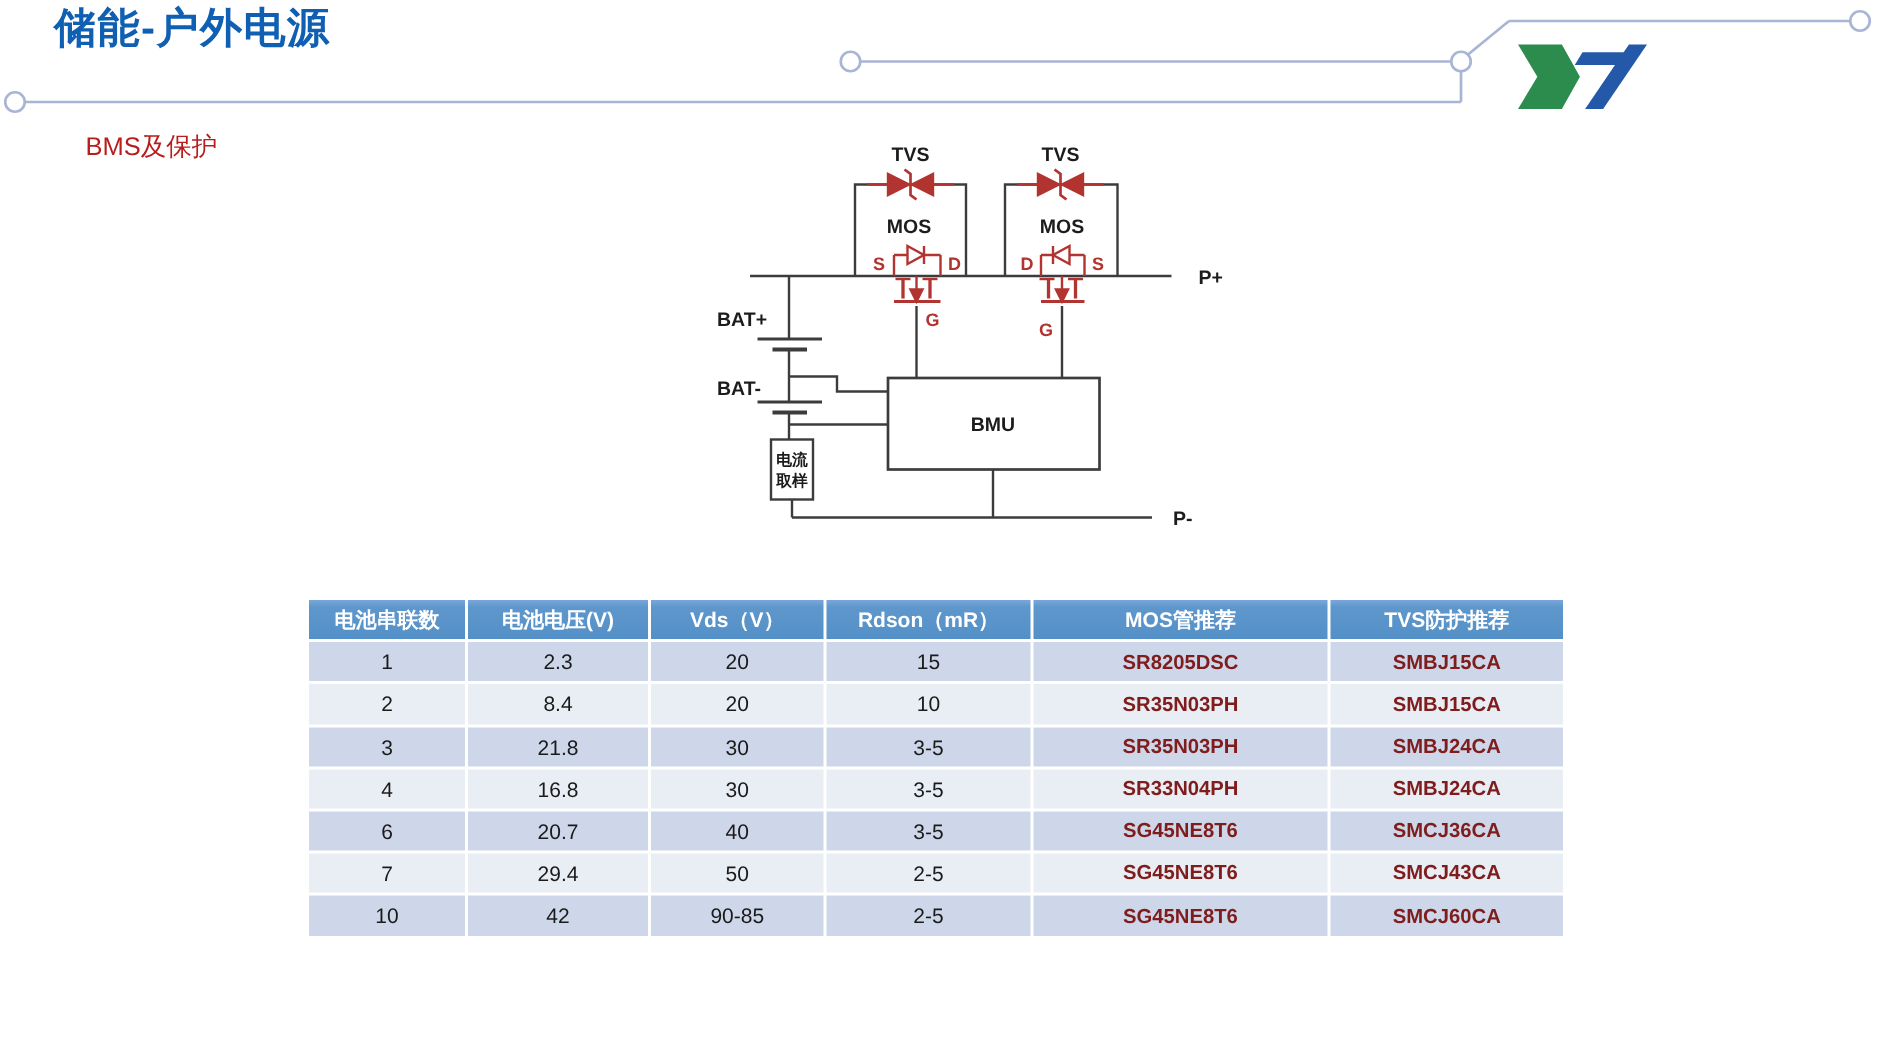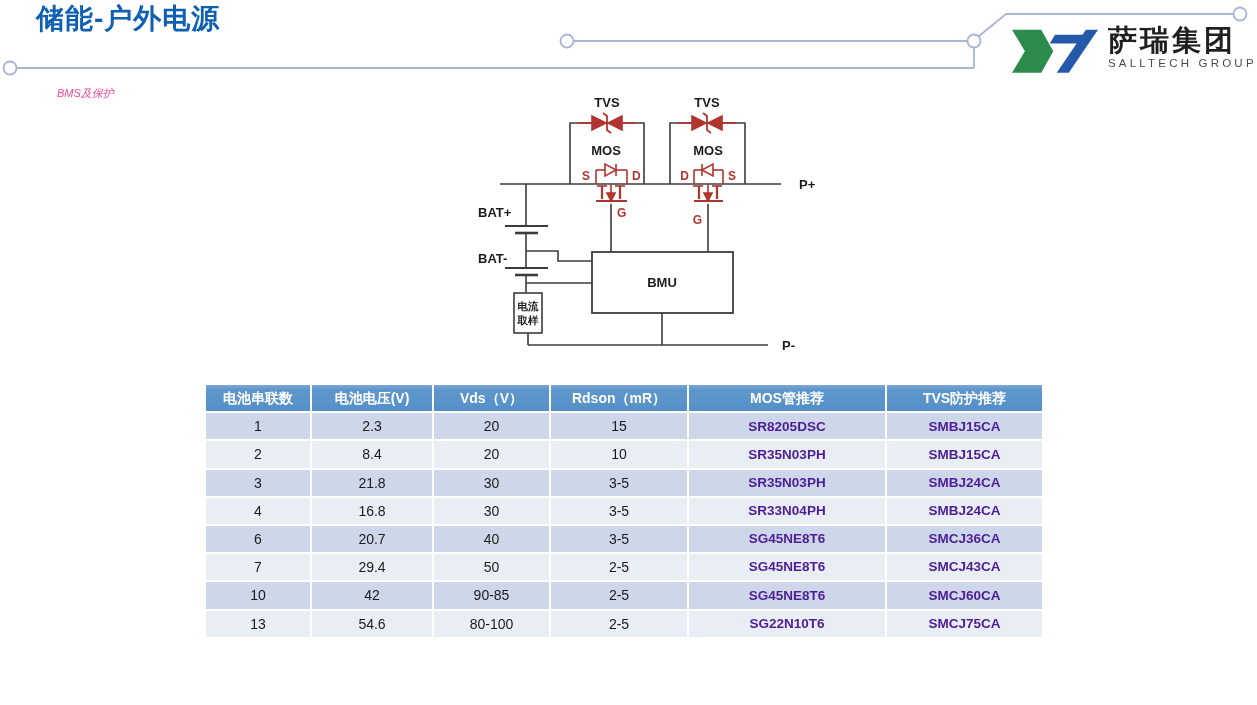--- a/index.html
+++ b/index.html
@@ -8,53 +8,53 @@
     font-family:"Liberation Sans",sans-serif;overflow:hidden;
   }
   
   .slide-title{
     position:absolute;left:36px;top:0;
     font-size:28px;font-weight:bold;color:#0f5fb2;letter-spacing:1px;
   }
   .deco-lines{position:absolute;left:0;top:0;width:1257px;height:95px;}
   .subtitle{
     position:absolute;left:57px;top:86px;
-    font-size:11px;color:#ec4899;font-style:italic;
+    font-size:17px;color:#b91c1c;
   }
   
   .logo{
     position:absolute;left:1012px;top:26px;display:flex;align-items:flex-start;gap:10px;
   }
   .logo-mark{width:86px;height:52px;}
   .logo-text{display:flex;flex-direction:column;line-height:1;}
   .logo-cn{font-size:29px;font-weight:bold;color:#1f1f1f;letter-spacing:3px;}
   .logo-en{font-size:11.5px;color:#4a4a4a;letter-spacing:3.2px;margin-top:3px;}
   
   .circuit{position:absolute;left:470px;top:88px;width:365px;height:272px;}
   .circuit text{font-family:"Liberation Sans",sans-serif;}
   .lblk{font-size:13px;font-weight:bold;fill:#1c1c1c;}
   .lblr{font-size:12px;font-weight:bold;fill:#b23430;}
   .lbls{font-size:10.5px;font-weight:bold;fill:#1c1c1c;}
   
   .spec-table{
-    position:absolute;left:204px;top:383px;
+    position:absolute;left:204px;top:398px;
     border-collapse:separate;border-spacing:2px;table-layout:fixed;
   }
   .spec-table th{
     background:linear-gradient(180deg,#7aa7d9 0%,#5f97cc 18%,#5390c7 100%);
     color:#ffffff;font-size:14px;font-weight:bold;
     padding:4px 2px;text-align:center;line-height:1.3;
   }
   .spec-table td{
     font-size:14px;color:#1a1a1a;text-align:center;
     padding:4px 2px;line-height:1.3;
   }
   .spec-table tr.dark td{background:#cdd7e9;}
   .spec-table tr.light td{background:#e9edf4;}
-  .spec-table td.t-red{color:#4c1d95;font-weight:bold;font-size:13.5px;}
+  .spec-table td.t-red{color:#7f1d1d;font-weight:bold;font-size:13.5px;}
 </style>
 </head>
 <body>
 
 <svg class="deco-lines" viewBox="0 0 1257 95" xmlns="http://www.w3.org/2000/svg">
   <g stroke="#a9b5d5" stroke-width="1.8" fill="none">
     <line x1="16.5" y1="68" x2="974" y2="68"></line>
     <line x1="974" y1="68" x2="974" y2="47.5"></line>
     <line x1="573.5" y1="41" x2="967.5" y2="41"></line>
     <line x1="978.5" y1="36.5" x2="1006" y2="14"></line>
@@ -67,24 +67,20 @@
 </svg>
 
 <div class="slide-title">储能-户外电源</div>
 
 <div class="logo">
   <svg class="logo-mark" viewBox="0 0 100 56" xmlns="http://www.w3.org/2000/svg">
     <path d="M0,2 H34 L48,27 L34,52 H0 L15,27 Z" fill="#2c8c4e"></path>
     <polygon points="50,8 84,8 78,18 44,18" fill="#2458a8"></polygon>
     <polygon points="86,2 100,2 66,52 52,52" fill="#2458a8"></polygon>
   </svg>
-  <div class="logo-text">
-    <span class="logo-cn">萨瑞集团</span>
-    <span class="logo-en">SALLTECH GROUP</span>
-  </div>
 </div>
 
 <div class="subtitle">BMS及保护</div>
 
 <svg class="circuit" viewBox="470 88 365 272" xmlns="http://www.w3.org/2000/svg">
 
   <g stroke="#3c3c3c" stroke-width="1.6" fill="none">
     <line x1="500" y1="184" x2="781" y2="184"></line>
 
     <polyline points="570,184 570,123 644,123 644,184"></polyline>
@@ -242,22 +238,14 @@
       <td class="t-red">SMCJ43CA</td>
     </tr>
     <tr class="dark">
       <td>10</td>
       <td>42</td>
       <td>90-85</td>
       <td>2-5</td>
       <td class="t-red">SG45NE8T6</td>
       <td class="t-red">SMCJ60CA</td>
     </tr>
-    <tr class="light">
-      <td>13</td>
-      <td>54.6</td>
-      <td>80-100</td>
-      <td>2-5</td>
-      <td class="t-red">SG22N10T6</td>
-      <td class="t-red">SMCJ75CA</td>
-    </tr>
   </tbody>
 </table>
 
 </body></html>

